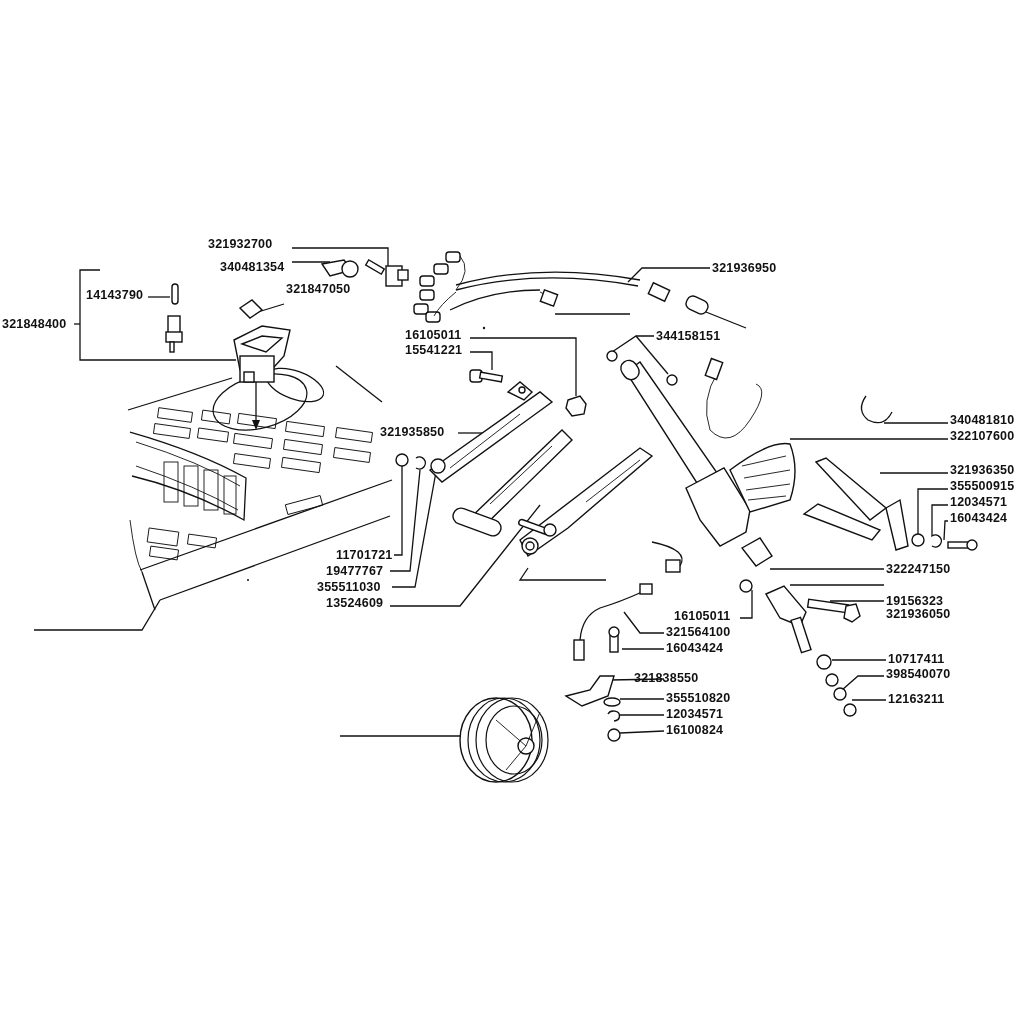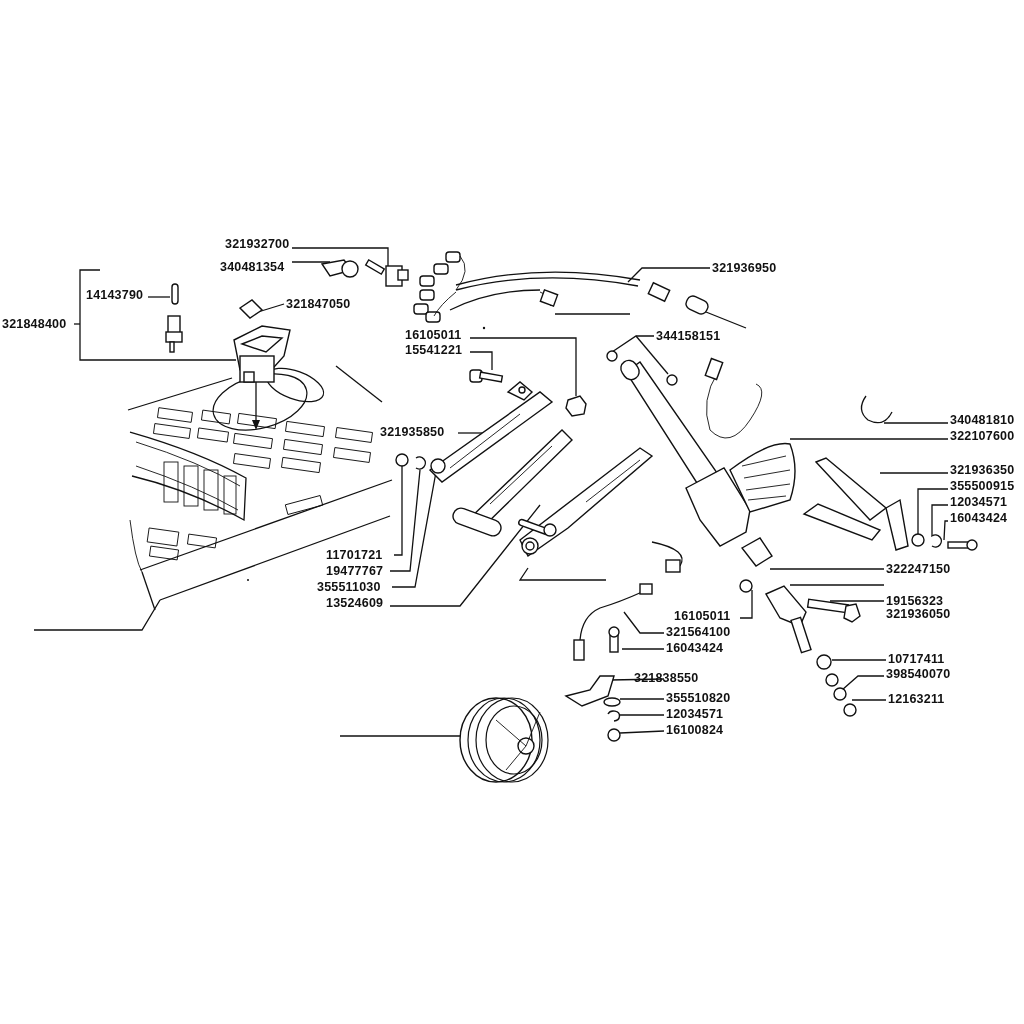--- a/index.html
+++ b/index.html
@@ -249,37 +249,37 @@
       <ellipse class="ptn" cx="514" cy="740" rx="28" ry="34"></ellipse>
       <circle class="pt" cx="526" cy="746" r="8"></circle>
       <path class="thin" d="M496,720 L526,746 M540,712 L526,746 M506,770 L526,746"></path>
     </g>
 
     <circle cx="484" cy="328" r="1.2" fill="#111"></circle>
     <circle cx="248" cy="580" r="1" fill="#111"></circle>
   </svg>
 
   
-  <span class="lbl" style="left:225px;top:237px">321932700</span>
+  <span class="lbl" style="left:208px;top:237px">321932700</span>
   <span class="lbl" style="left:220px;top:260px">340481354</span>
   <span class="lbl" style="left:712px;top:261px">321936950</span>
   <span class="lbl" style="left:86px;top:288px">14143790</span>
-  <span class="lbl" style="left:286px;top:297px">321847050</span>
+  <span class="lbl" style="left:286px;top:282px">321847050</span>
   <span class="lbl" style="left:2px;top:317px">321848400</span>
   <span class="lbl" style="left:405px;top:328px">16105011</span>
   <span class="lbl" style="left:405px;top:343px">15541221</span>
   <span class="lbl" style="left:656px;top:329px">344158151</span>
   <span class="lbl" style="left:950px;top:413px">340481810</span>
   <span class="lbl" style="left:950px;top:429px">322107600</span>
   <span class="lbl" style="left:380px;top:425px">321935850</span>
   <span class="lbl" style="left:950px;top:463px">321936350</span>
   <span class="lbl" style="left:950px;top:479px">355500915</span>
   <span class="lbl" style="left:950px;top:495px">12034571</span>
   <span class="lbl" style="left:950px;top:511px">16043424</span>
-  <span class="lbl" style="left:326px;top:548px">11701721</span>
+  <span class="lbl" style="left:336px;top:548px">11701721</span>
   <span class="lbl" style="left:326px;top:564px">19477767</span>
   <span class="lbl" style="left:317px;top:580px">355511030</span>
   <span class="lbl" style="left:326px;top:596px">13524609</span>
   <span class="lbl" style="left:886px;top:562px">322247150</span>
   <span class="lbl" style="left:886px;top:607px">321936050</span>
   <span class="lbl" style="left:886px;top:594px">19156323</span>
   <span class="lbl" style="left:674px;top:609px">16105011</span>
   <span class="lbl" style="left:666px;top:625px">321564100</span>
   <span class="lbl" style="left:666px;top:641px">16043424</span>
   <span class="lbl" style="left:888px;top:652px">10717411</span>

